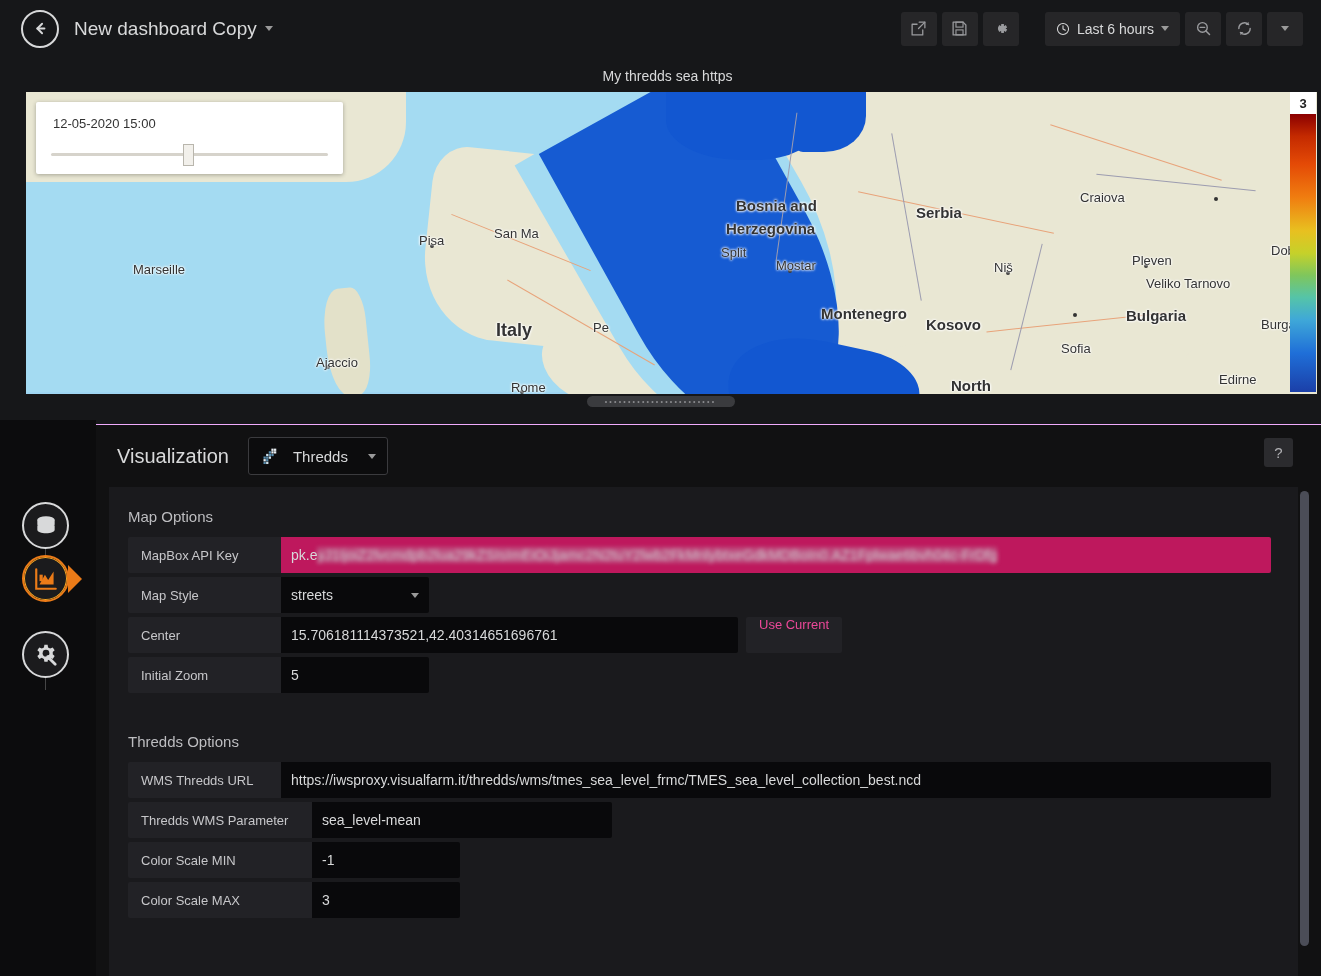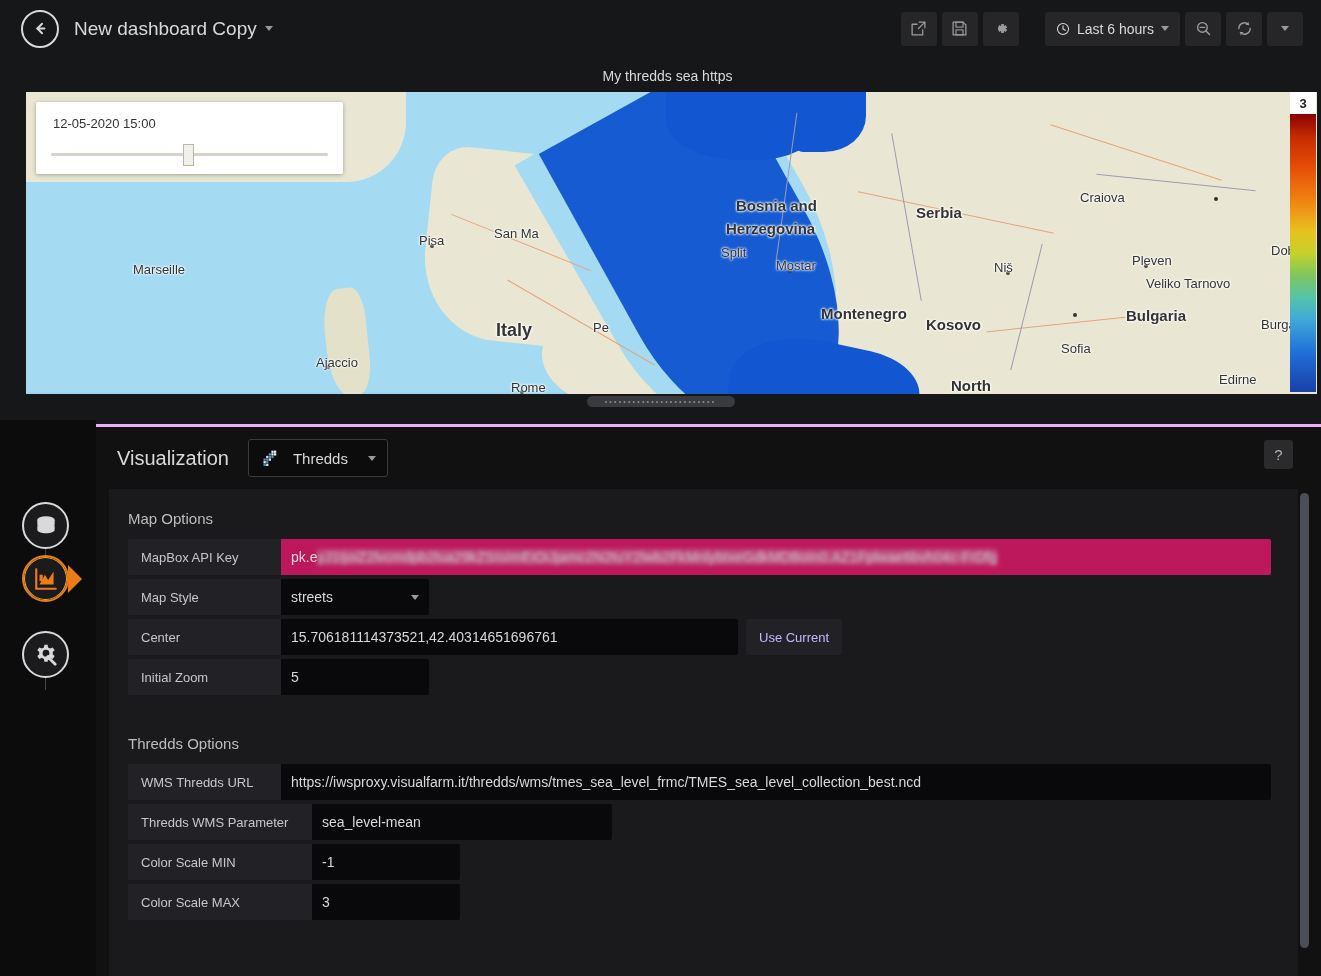--- a/index.html
+++ b/index.html
@@ -156,21 +156,21 @@
   }
   .rail-arrow {
     position: absolute; left: 68px; width: 0; height: 0;
     border-top: 14px solid transparent; border-bottom: 14px solid transparent;
     border-left: 14px solid #eb7b18;
   }
 
   
   #editor {
     position: absolute; left: 96px; top: 424px; width: 1225px; height: 552px;
-    background: #111112; border-top: 3px solid #f0abfc;
+    background: #111112; border-top: 1px solid #f0abfc;
   }
   #viz-header {
     position: relative; height: 62px; display: flex; align-items: center;
     padding-left: 21px; background: #111112;
   }
   #viz-header-title { color: #d8d9da; font-size: 20px; }
   #viz-picker {
     margin-left: 19px; height: 38px; min-width: 140px;
     border: 1px solid #3b3b3e; border-radius: 3px; background: #0c0c0d;
     display: flex; align-items: center; gap: 12px; padding: 0 11px;
@@ -227,22 +227,22 @@
   .toggle {
     width: 40px; height: 19px; border-radius: 10px; background: #f05a23;
     position: relative; cursor: pointer;
   }
   .toggle .knob {
     position: absolute; right: 2px; top: 2px; width: 15px; height: 15px;
     border-radius: 50%; background: #2a2a2c;
   }
   #use-current {
     height: 36px; margin-left: 8px; padding: 0 13px; background: #222226;
-    color: #c4b5fd; font-size: 13px; border-radius: 2px;
-    display: flex; align-items: center; cursor: pointer;
+    color: #ec4899; font-size: 13px; border-radius: 2px;
+    display: flex; align-items: flex-start; cursor: pointer;
   }
   #opt-scrollbar {
     position: absolute; right: 12px; top: 66px; width: 9px; height: 455px;
     background: #4b4d57; border-radius: 5px; cursor: pointer;
   }
 </style>
 </head>
 <body>
 
 <div id="topnav">

